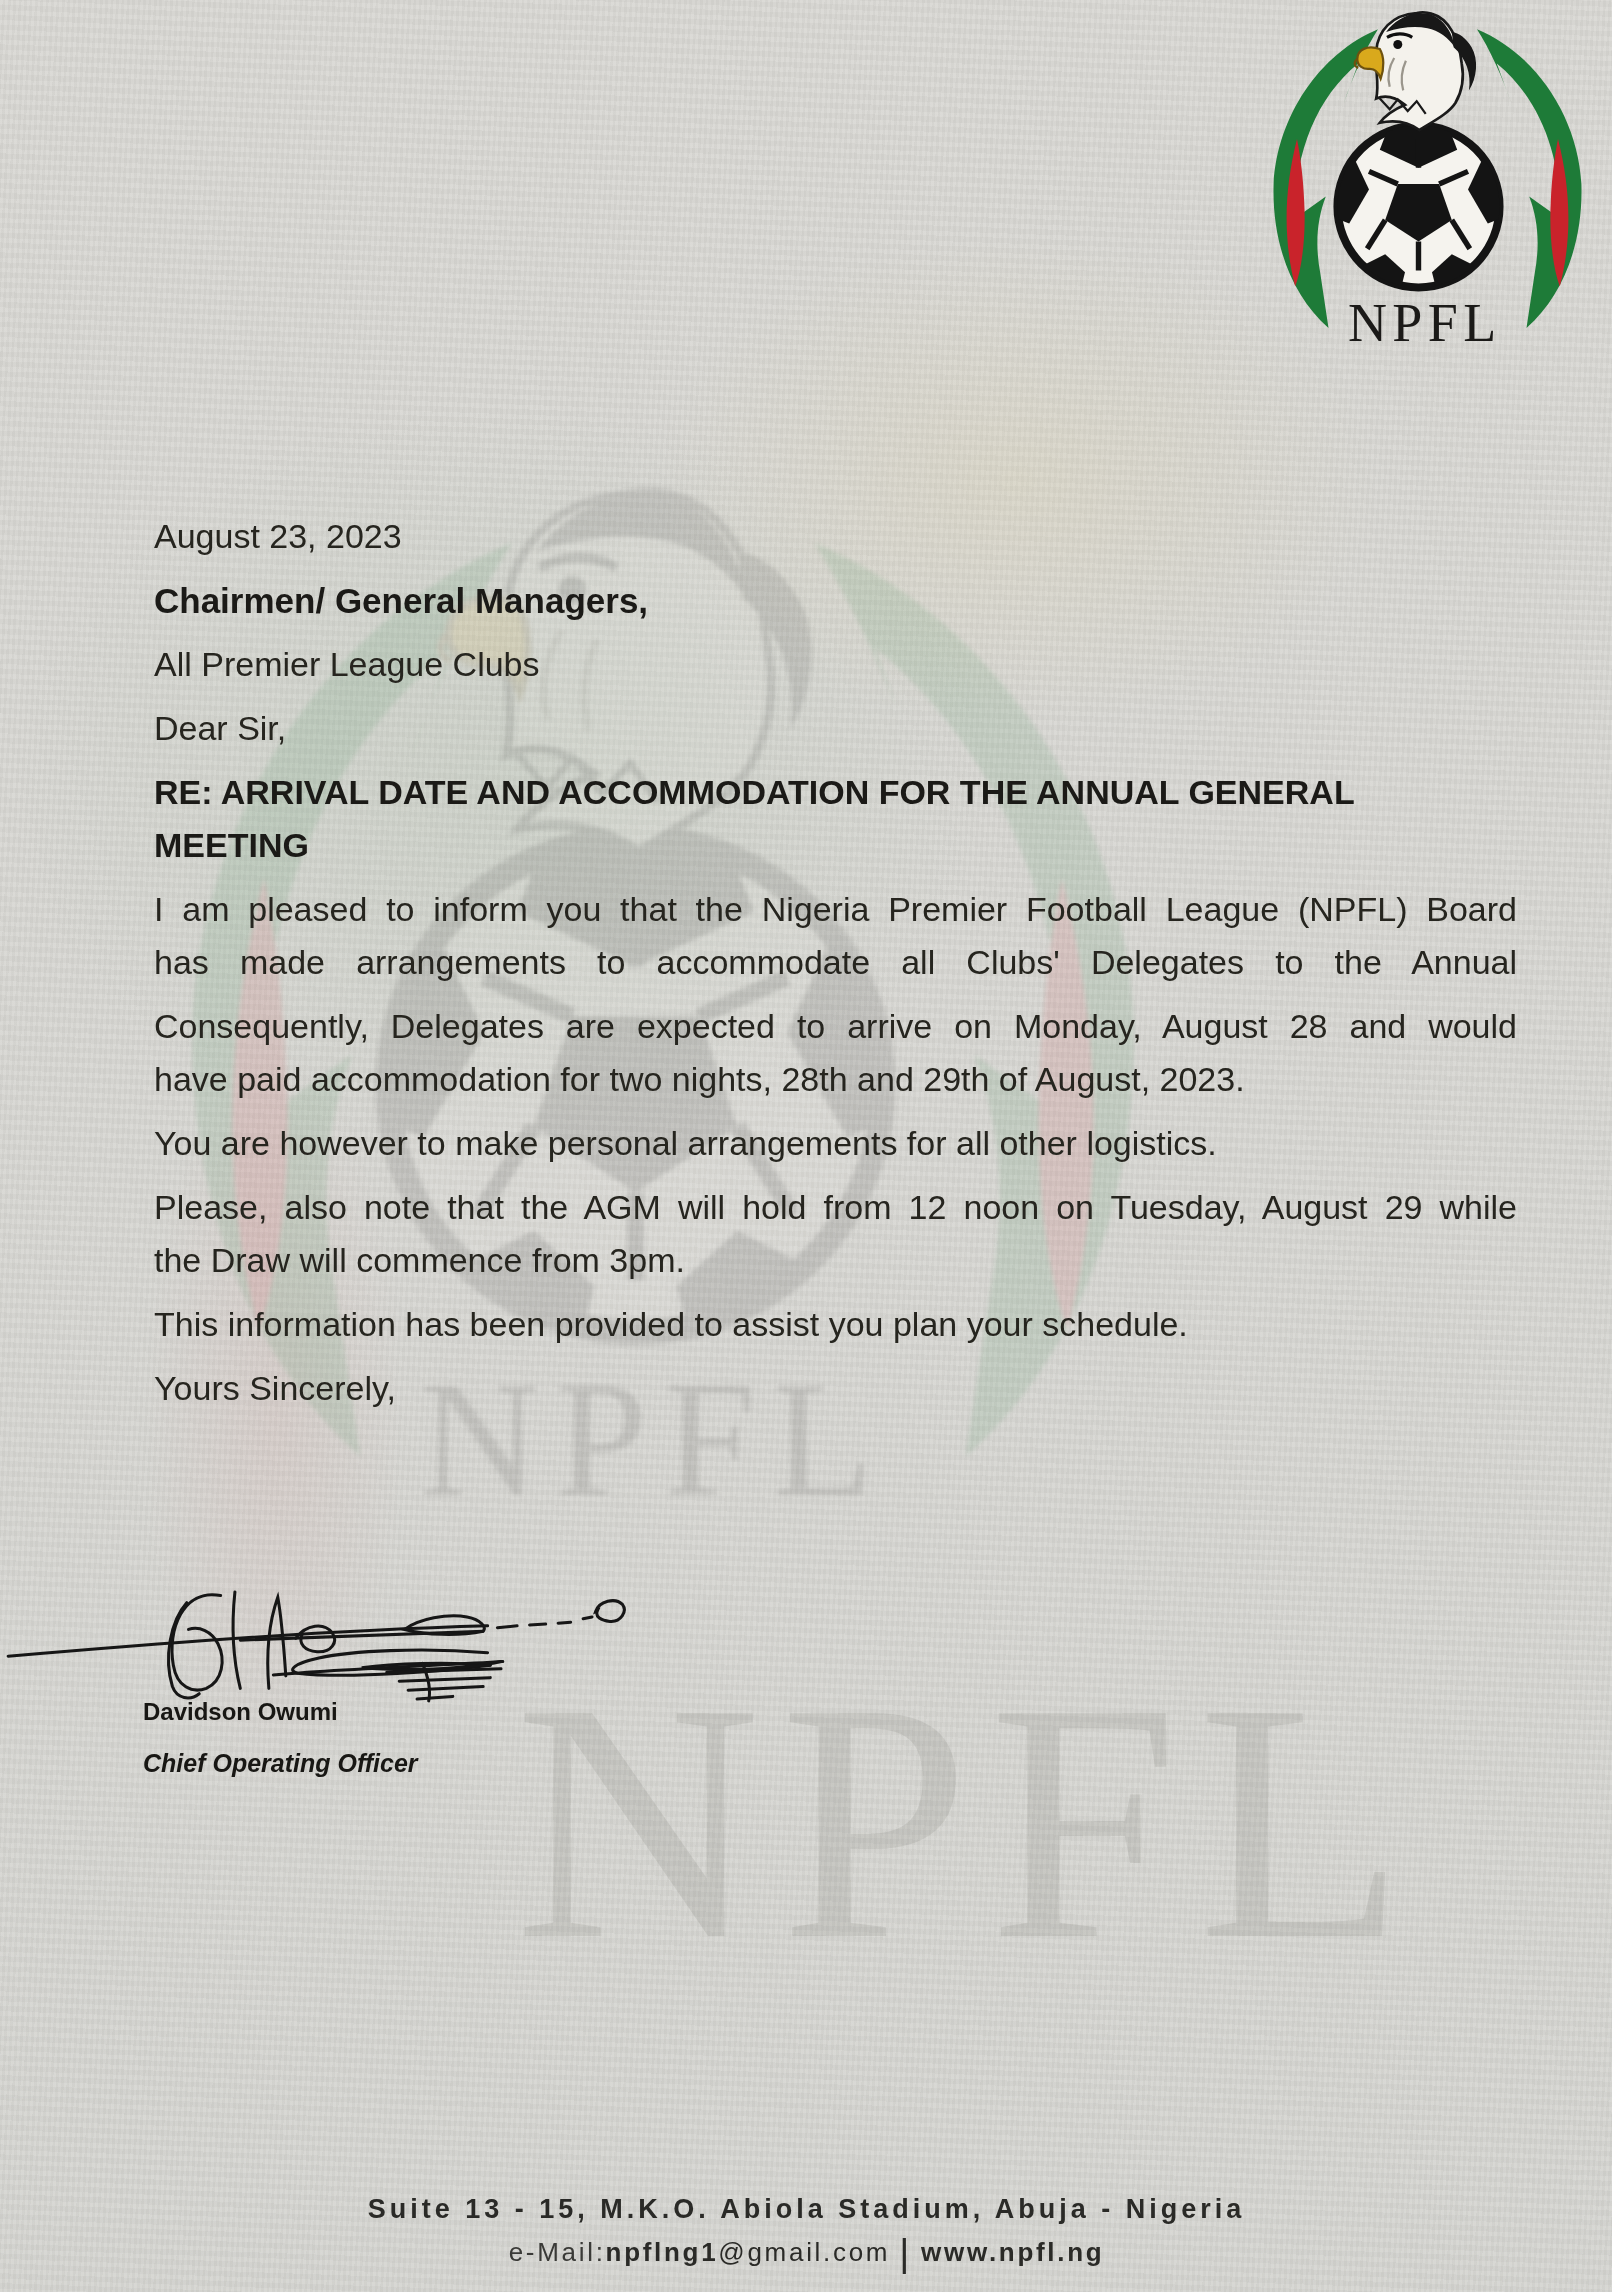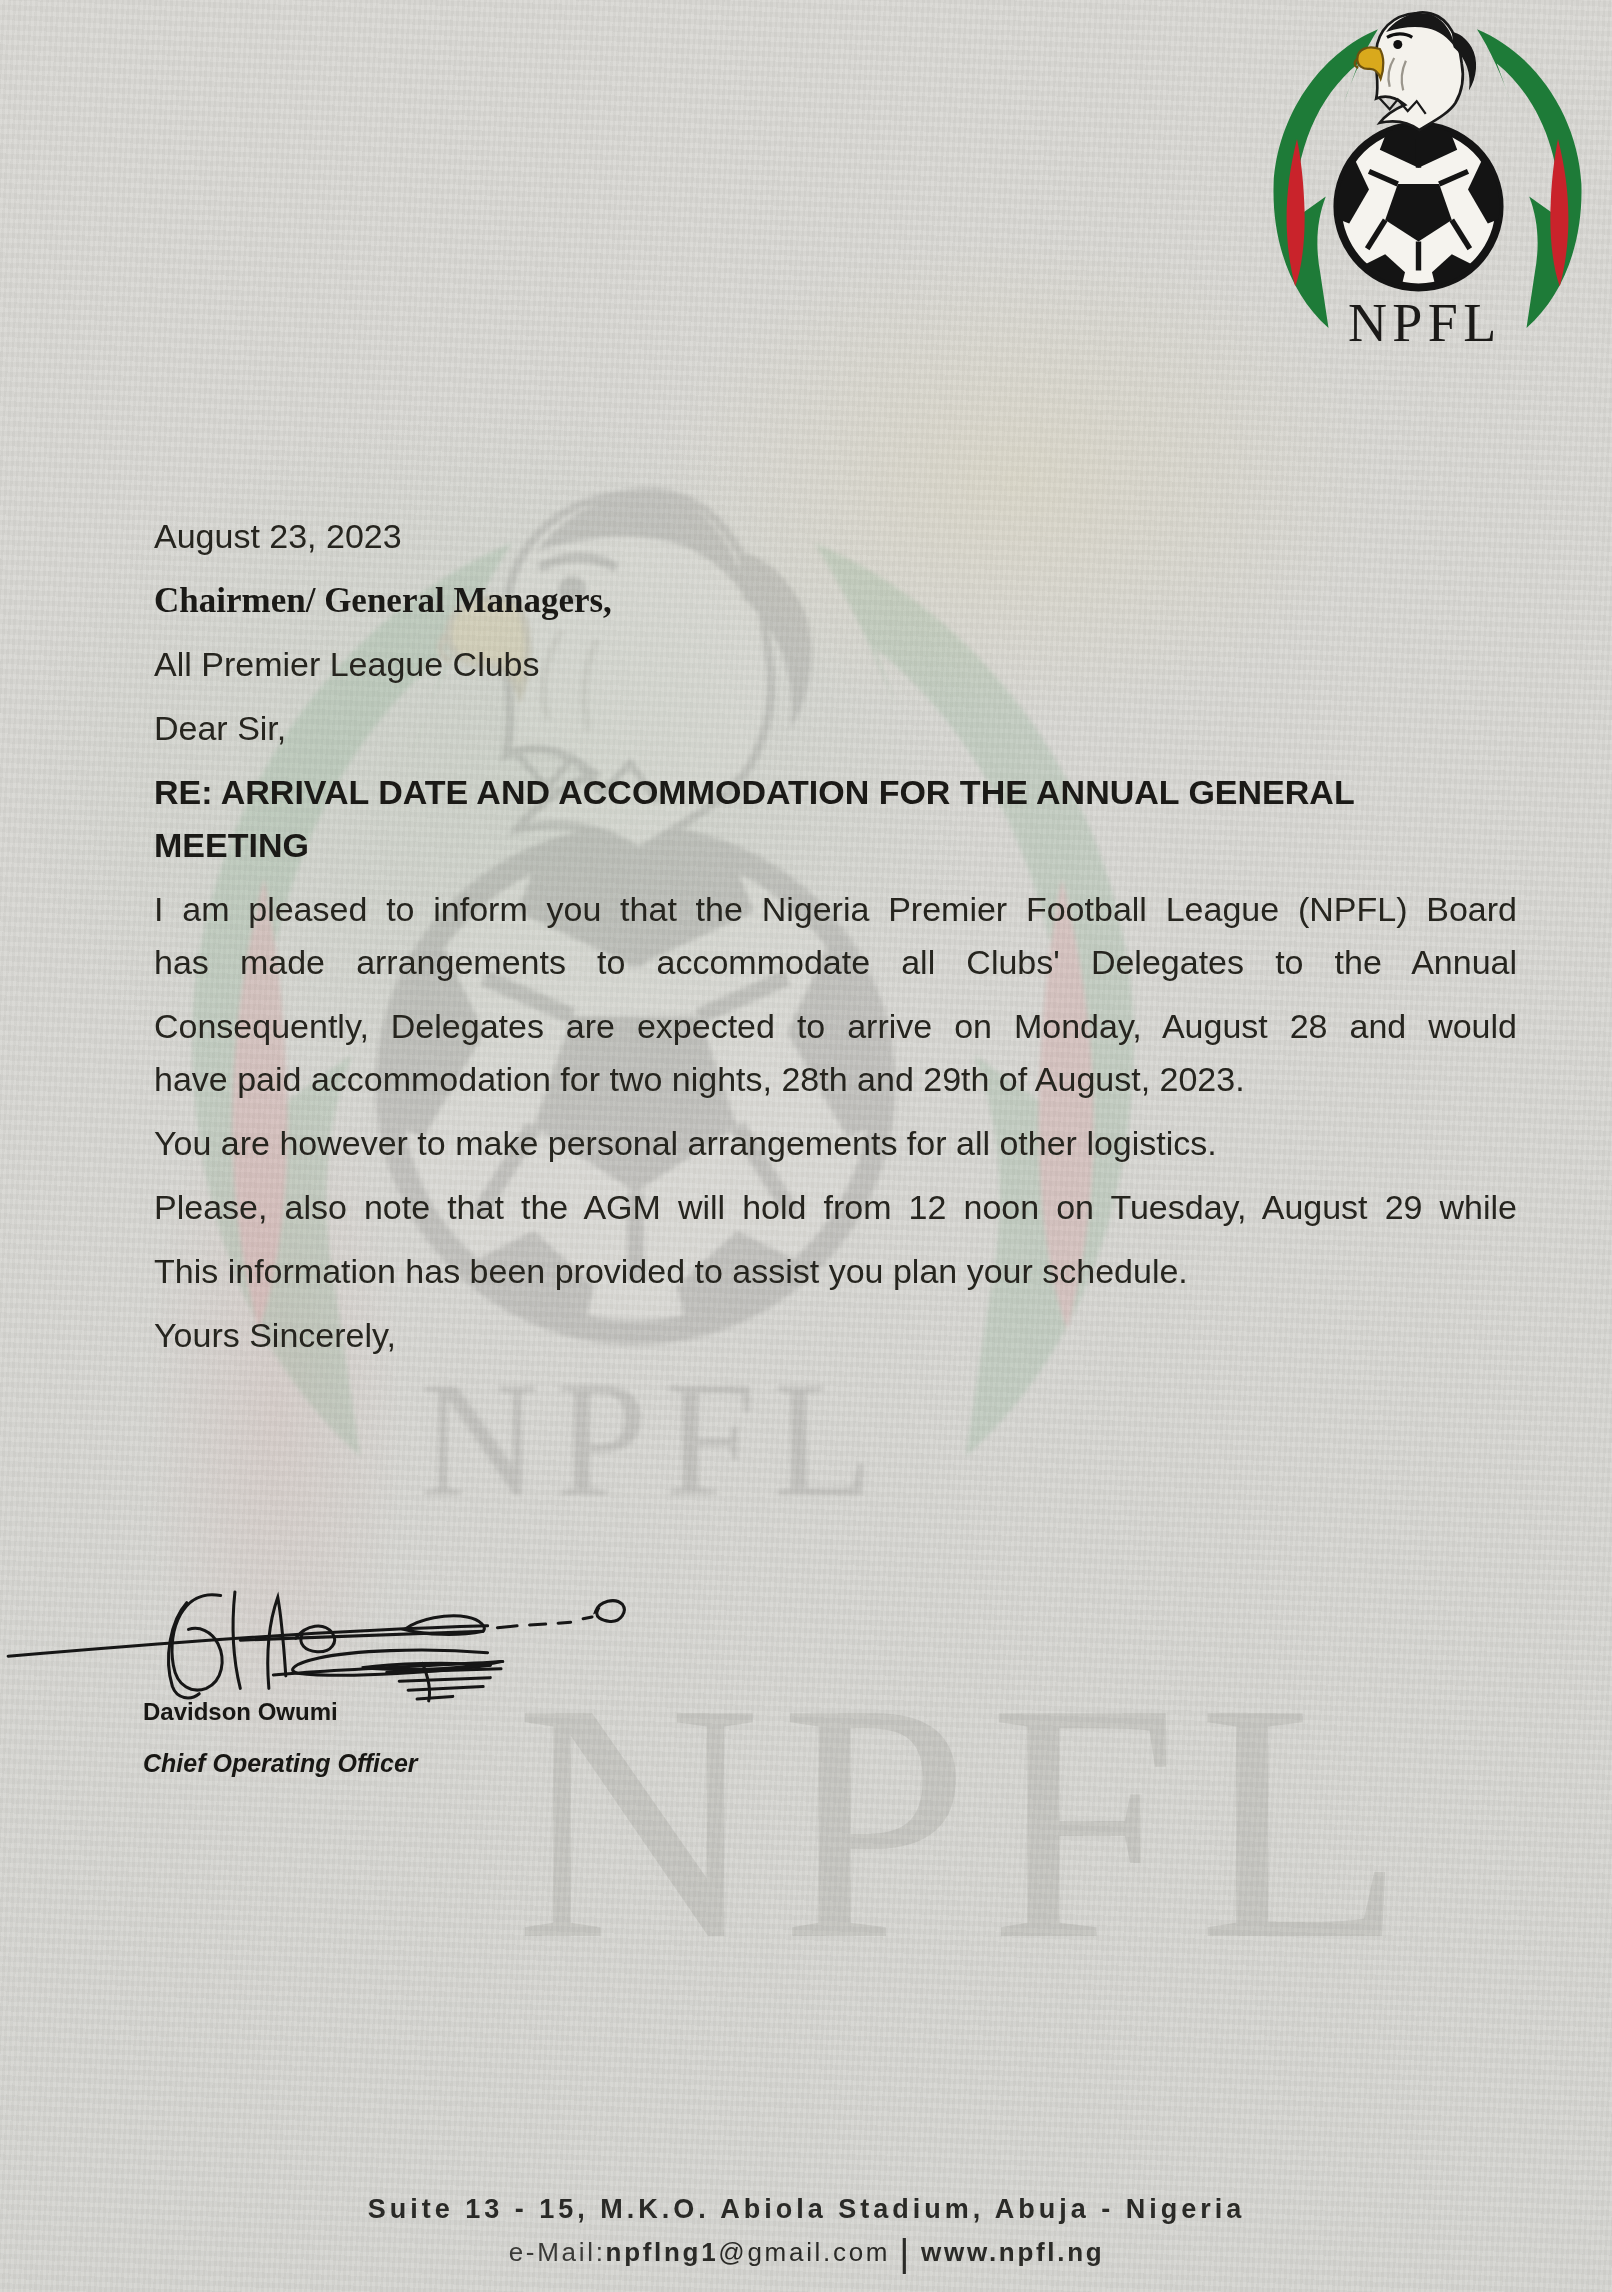--- a/index.html
+++ b/index.html
@@ -27,21 +27,21 @@
     font-size:340px;line-height:340px;letter-spacing:19.7px;
     color:rgba(72,74,68,0.11);white-space:nowrap;
   }
   
   .content{
     position:absolute;left:143px;top:499px;width:1385px;
     font-size:34px;line-height:53px;color:#26251f;
   }
   .content .block{margin:11px;}
   .bold{font-weight:700;color:#1b1a17;}
-  .m-recipient{margin-top:98px;font-family:Liberation Serif, serif;}
+  .m-recipient{margin-top:98px;}
   .m-org{margin-top:28px;}
   .m-salutation{margin-top:20.6px;}
   .m-subject{margin-top:24px;}
   .para{margin-top:19.7px;}
   .para .line{min-height:53px;}
   .para .line.fill{text-align:justify;text-align-last:justify;}
   .m-p2{margin-top:21.5px;}
   .m-p3{margin-top:19px;}
   .m-p4{margin-top:29px;}
   .m-p5{margin-top:14.3px;}
@@ -132,20 +132,21 @@
         </div>
         <div class="block para m-p2">
           <div class="line fill">Consequently, Delegates are expected to arrive on Monday, August 28 and would</div>
           <div class="line">have paid accommodation for two nights, 28th and 29th of August, 2023.</div>
         </div>
         <div class="block para m-p3">
           <div class="line">You are however to make personal arrangements for all other logistics.</div>
         </div>
         <div class="block para m-p4">
           <div class="line fill">Please, also note that the AGM will hold from 12 noon on Tuesday, August 29 while</div>
+          <div class="line">the Draw will commence from 3pm.</div>
         </div>
         <div class="block para m-p5">
           <div class="line">This information has been provided to assist you plan your schedule.</div>
         </div>
       </div>
     <div class="block m-closing">Yours Sincerely,</div>
   </div>
 
   <svg class="signature-svg" viewBox="0 0 700 140">
     <g fill="none" stroke="#161616" stroke-width="3.4" stroke-linecap="round">

